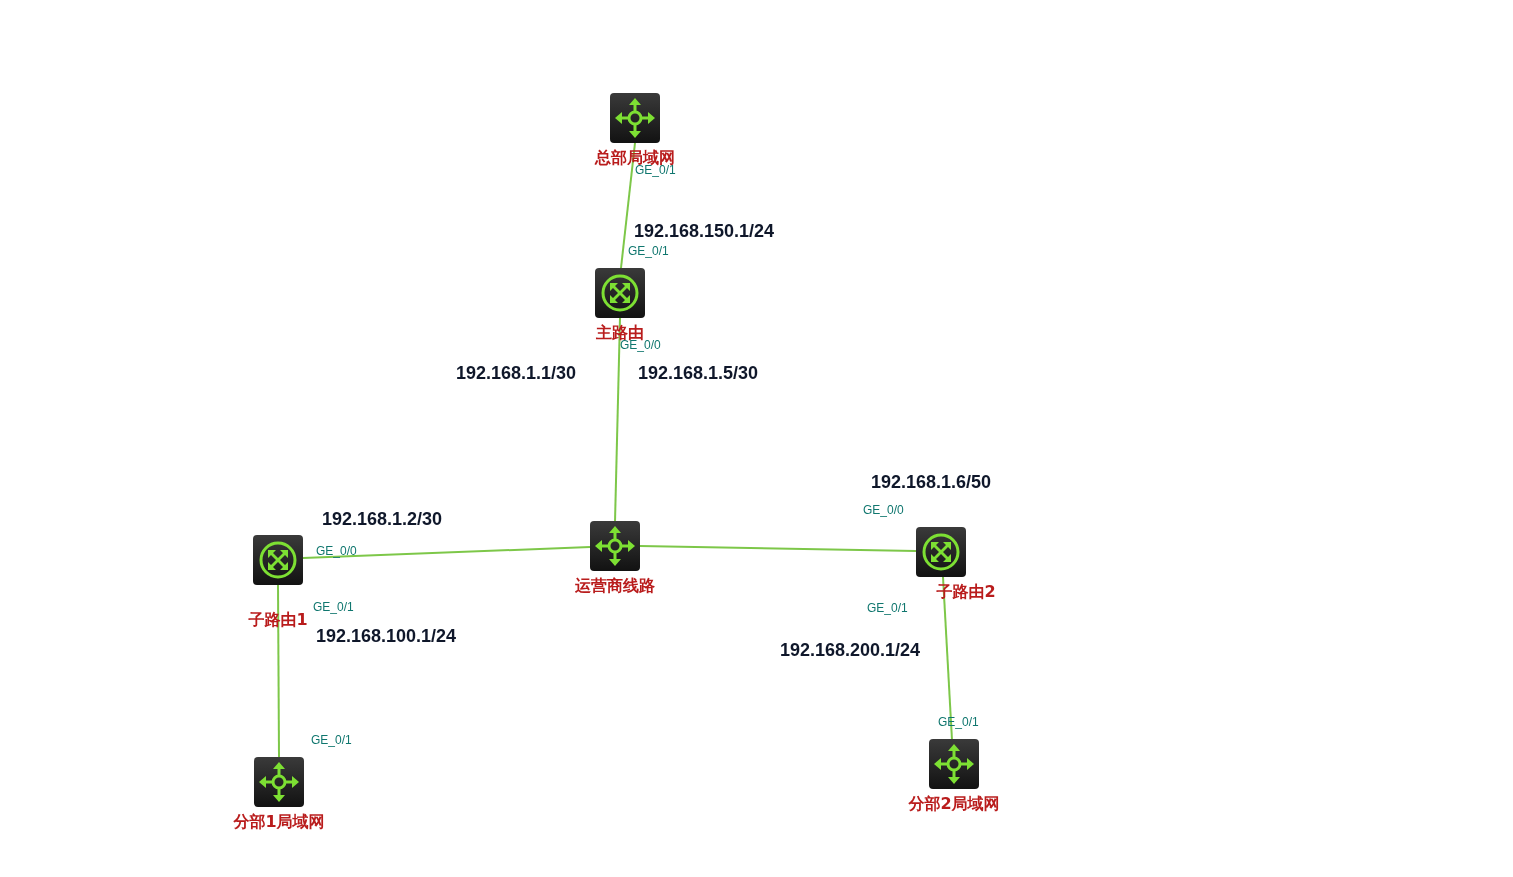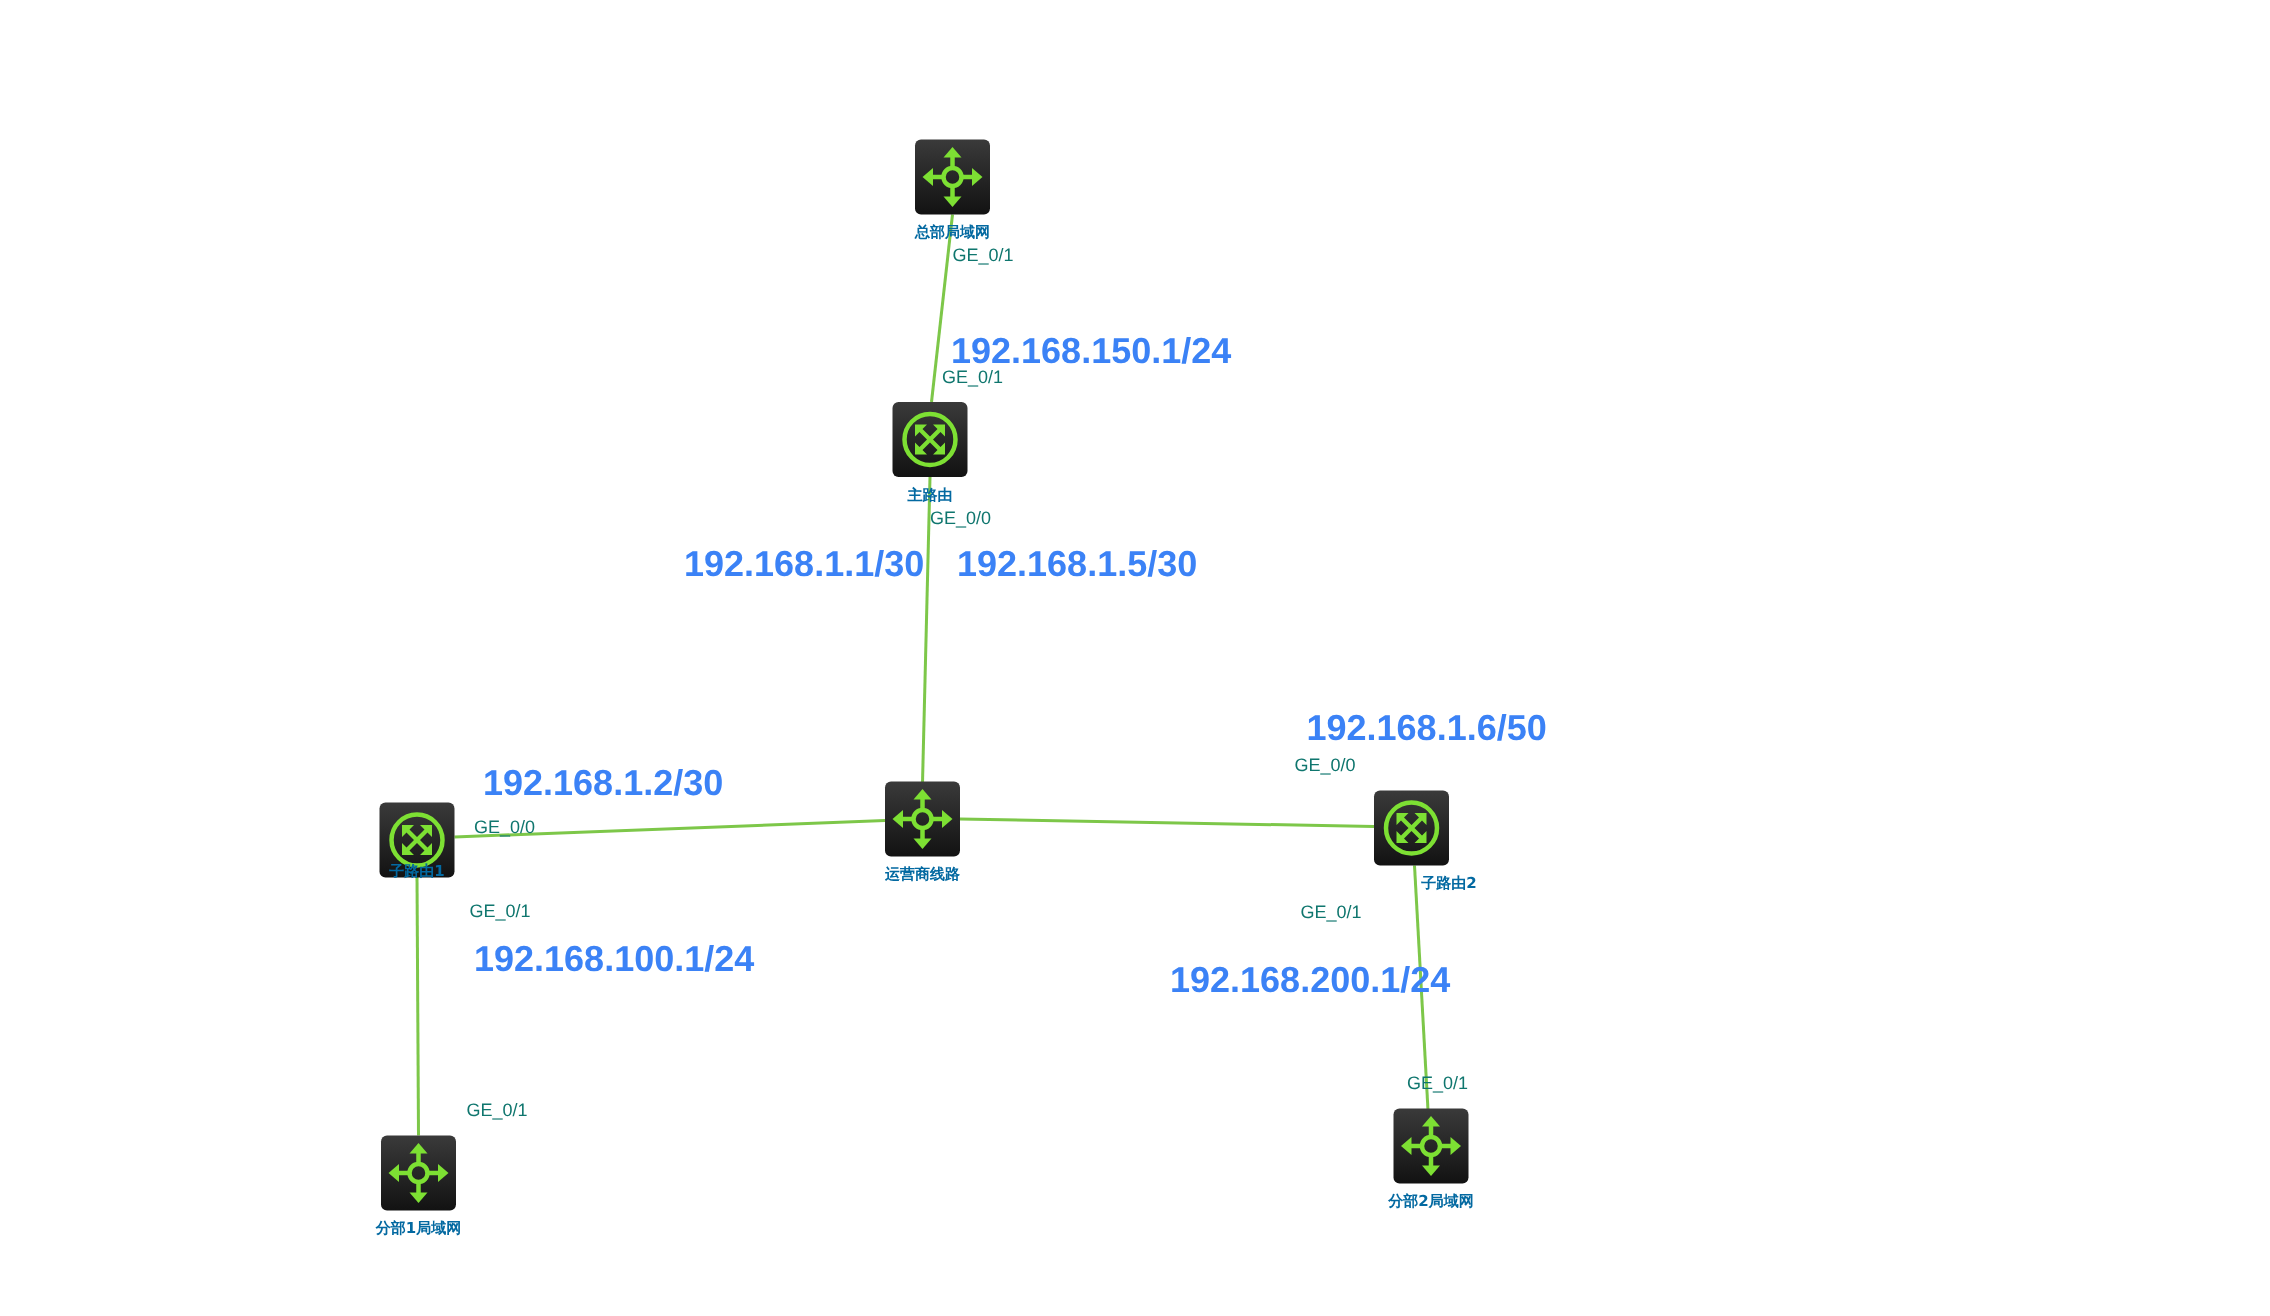--- a/index.html
+++ b/index.html
@@ -2,24 +2,24 @@
 <html><head>
 <meta charset="utf-8">
 <style>
   html, body { margin:0; padding:0; background:#ffffff; }
   body { width:1513px; height:877px; position:relative; overflow:hidden;
          font-family:"Liberation Sans", "DejaVu Sans", sans-serif; }
   #canvas { position:absolute; left:0; top:0; width:1513px; height:877px; }
   .node { position:absolute; width:50px; height:50px; border-radius:4px;
           background:linear-gradient(#3a3a3a, #121212); cursor:pointer; }
   .node svg { width:50px; height:50px; display:block; }
-  .node-label { position:absolute; font-size:10px; font-weight:bold; color:#0369a1;
+  .node-label { position:absolute; font-size:16px; font-weight:bold; color:#b91c1c;
                 white-space:nowrap; transform:translateX(-50%); font-family:"DejaVu Sans", sans-serif; }
   .port { position:absolute; font-size:12px; color:#0f766e; white-space:nowrap; }
-  .ip { position:absolute; font-size:24px; font-weight:bold; color:#3b82f6; white-space:nowrap; }
+  .ip { position:absolute; font-size:18px; font-weight:bold; color:#0f172a; white-space:nowrap; }
 </style>
 </head>
 <body>
 
 <svg id="canvas" xmlns="http://www.w3.org/2000/svg">
   <line x1="635" y1="143" x2="621" y2="268" stroke="#7dc749" stroke-width="2"></line>
   <line x1="620" y1="318" x2="615" y2="522" stroke="#7dc749" stroke-width="2"></line>
   <line x1="590" y1="547" x2="303" y2="558" stroke="#7dc749" stroke-width="2"></line>
   <line x1="640" y1="546" x2="916" y2="551" stroke="#7dc749" stroke-width="2"></line>
   <line x1="278" y1="584" x2="279" y2="757" stroke="#7dc749" stroke-width="2"></line>
@@ -75,21 +75,21 @@
 <div class="node-label" style="left:615px;top:576px;">运营商线路</div>
 
 <div class="node" style="left:253px;top:535px;">
   <svg viewBox="0 0 50 50">
     <circle cx="25" cy="25" r="17" fill="none" stroke="#7de033" stroke-width="3"></circle>
     <g fill="#7de033">
       <polygon points="15,15 23,15 20,18 25,23 30,18 27,15 35,15 35,23 32,20 27,25 32,30 35,27 35,35 27,35 30,32 25,27 20,32 23,35 15,35 15,27 18,30 23,25 18,20 15,23"></polygon>
     </g>
   </svg>
 </div>
-<div class="node-label" style="left:278px;top:574px;">子路由1</div>
+<div class="node-label" style="left:278px;top:610px;">子路由1</div>
 
 <div class="node" style="left:916px;top:527px;">
   <svg viewBox="0 0 50 50">
     <circle cx="25" cy="25" r="17" fill="none" stroke="#7de033" stroke-width="3"></circle>
     <g fill="#7de033">
       <polygon points="15,15 23,15 20,18 25,23 30,18 27,15 35,15 35,23 32,20 27,25 32,30 35,27 35,35 27,35 30,32 25,27 20,32 23,35 15,35 15,27 18,30 23,25 18,20 15,23"></polygon>
     </g>
   </svg>
 </div>
 <div class="node-label" style="left:941px;top:582px;margin-left:25px;">子路由2</div>

